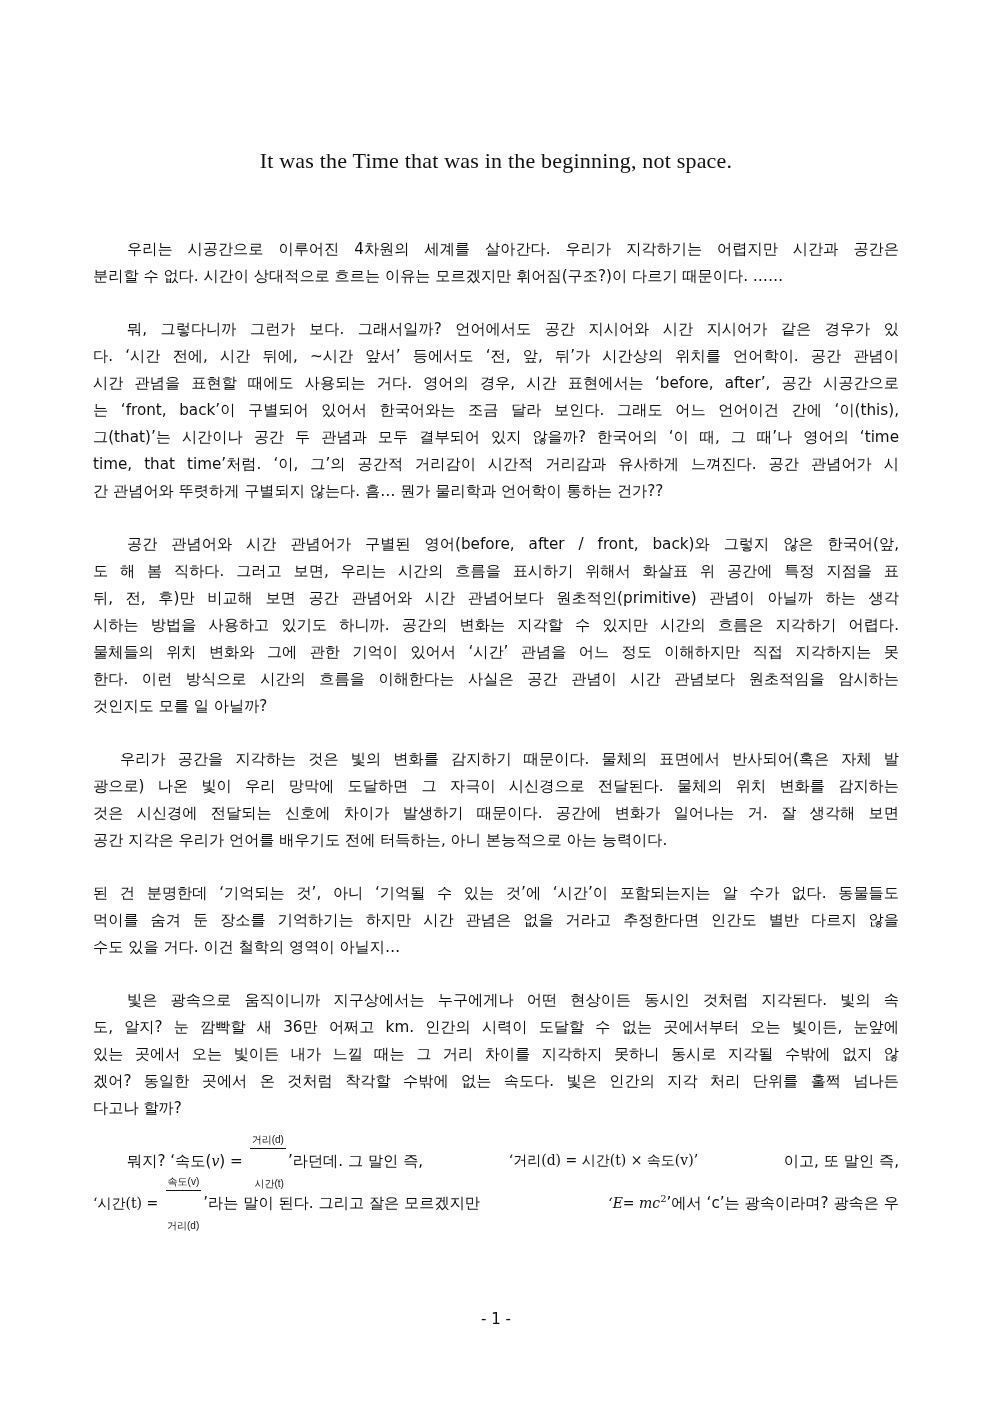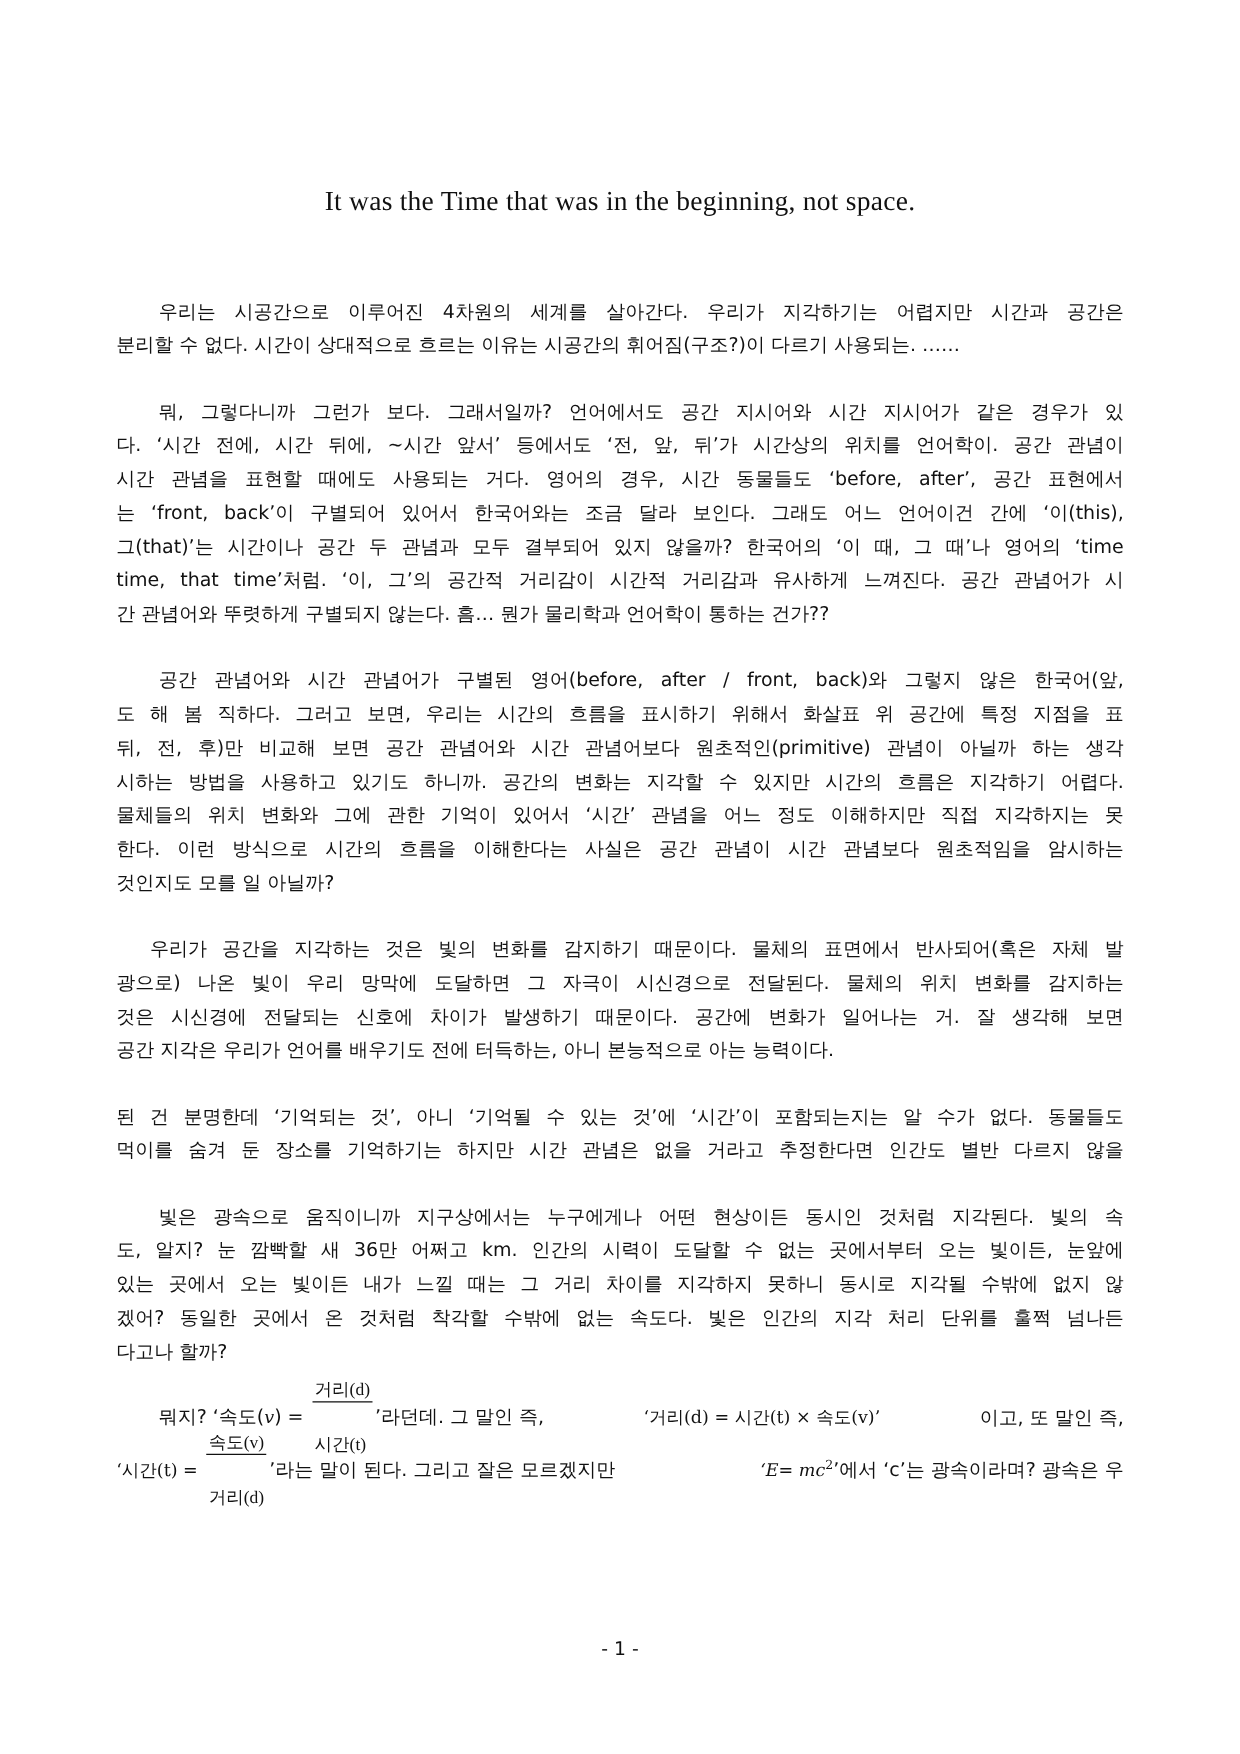--- a/index.html
+++ b/index.html
@@ -27,23 +27,23 @@
   }
   .line.last { text-align-last: left; }
   .line.indent { padding-left: 34px; }
   .line.indent-s { padding-left: 27px; }
   .eq-line {
     display: flex; align-items: center; height: 42px;
     font-size: 15.2px; white-space: nowrap; justify-content: space-between;
   }
   .eq-line.indent { padding-left: 34px; }
   .frac {
-    display: inline-flex; flex-direction: column; align-items: flex-start;
-    vertical-align: middle; font-size: 14px; line-height: 17px; margin: 0 2px;
-    font-family: Liberation Serif, serif;
+    display: inline-flex; flex-direction: column; align-items: flex-end;
+    vertical-align: middle; font-size: 10px; line-height: 17px; margin: 0 2px;
+    font-family: Liberation Sans, sans-serif;
   }
   .frac .num { border-bottom: 1px solid #111; padding: 0 2px; }
   .frac .den { padding: 0 2px; margin-top: 26px; }
   .math { font-family: "DejaVu Serif", serif; font-size: 14px; }
   .math i { font-style: italic; }
   sup { font-size: 10px; }
   .page-num {
     position: absolute; left: 0; width: 992px; top: 1310px; text-align: center;
     font-size: 15px; font-family: "DejaVu Sans", sans-serif;
   }
@@ -51,27 +51,27 @@
 </head>
 <body>
 
 <div class="page">
   <div class="title">It was the Time that was in the beginning, not space.</div>
 
   <div class="body">
 
     <div class="para">
       <span class="line indent">우리는 시공간으로 이루어진 4차원의 세계를 살아간다. 우리가 지각하기는 어렵지만 시간과 공간은</span>
-      <span class="line last">분리할 수 없다. 시간이 상대적으로 흐르는 이유는 시공간의 휘어짐(구조?)이 다르기 사용되는. ……</span>
+      <span class="line last">분리할 수 없다. 시간이 상대적으로 흐르는 이유는 모르겠지만 휘어짐(구조?)이 다르기 때문이다. ……</span>
     </div>
 
     <div class="para">
       <span class="line indent">뭐, 그렇다니까 그런가 보다. 그래서일까? 언어에서도 공간 지시어와 시간 지시어가 같은 경우가 있</span>
       <span class="line">다. ‘시간 전에, 시간 뒤에, ~시간 앞서’ 등에서도 ‘전, 앞, 뒤’가 시간상의 위치를 언어학이. 공간 관념이</span>
-      <span class="line">시간 관념을 표현할 때에도 사용되는 거다. 영어의 경우, 시간 동물들도 ‘before, after’, 공간 표현에서</span>
+      <span class="line">시간 관념을 표현할 때에도 사용되는 거다. 영어의 경우, 시간 표현에서는 ‘before, after’, 공간 시공간으로</span>
       <span class="line">는 ‘front, back’이 구별되어 있어서 한국어와는 조금 달라 보인다. 그래도 어느 언어이건 간에 ‘이(this),</span>
       <span class="line">그(that)’는 시간이나 공간 두 관념과 모두 결부되어 있지 않을까? 한국어의 ‘이 때, 그 때’나 영어의 ‘time</span>
       <span class="line">time, that time’처럼. ‘이, 그’의 공간적 거리감이 시간적 거리감과 유사하게 느껴진다. 공간 관념어가 시</span>
       <span class="line last">간 관념어와 뚜렷하게 구별되지 않는다. 흠… 뭔가 물리학과 언어학이 통하는 건가??</span>
     </div>
 
     <div class="para">
       <span class="line indent">공간 관념어와 시간 관념어가 구별된 영어(before, after / front, back)와 그렇지 않은 한국어(앞,</span>
       <span class="line">도 해 봄 직하다. 그러고 보면, 우리는 시간의 흐름을 표시하기 위해서 화살표 위 공간에 특정 지점을 표</span>
       <span class="line">뒤, 전, 후)만 비교해 보면 공간 관념어와 시간 관념어보다 원초적인(primitive) 관념이 아닐까 하는 생각</span>
@@ -84,20 +84,21 @@
     <div class="para">
       <span class="line indent-s">우리가 공간을 지각하는 것은 빛의 변화를 감지하기 때문이다. 물체의 표면에서 반사되어(혹은 자체 발</span>
       <span class="line">광으로) 나온 빛이 우리 망막에 도달하면 그 자극이 시신경으로 전달된다. 물체의 위치 변화를 감지하는</span>
       <span class="line">것은 시신경에 전달되는 신호에 차이가 발생하기 때문이다. 공간에 변화가 일어나는 거. 잘 생각해 보면</span>
       <span class="line last">공간 지각은 우리가 언어를 배우기도 전에 터득하는, 아니 본능적으로 아는 능력이다.</span>
     </div>
 
     <div class="para">
       <span class="line">된 건 분명한데 ‘기억되는 것’, 아니 ‘기억될 수 있는 것’에 ‘시간’이 포함되는지는 알 수가 없다. 동물들도</span>
       <span class="line">먹이를 숨겨 둔 장소를 기억하기는 하지만 시간 관념은 없을 거라고 추정한다면 인간도 별반 다르지 않을</span>
+      <span class="line last">수도 있을 거다. 이건 철학의 영역이 아닐지…</span>
     </div>
 
     <div class="para">
       <span class="line indent">빛은 광속으로 움직이니까 지구상에서는 누구에게나 어떤 현상이든 동시인 것처럼 지각된다. 빛의 속</span>
       <span class="line">도, 알지? 눈 깜빡할 새 36만 어쩌고 km. 인간의 시력이 도달할 수 없는 곳에서부터 오는 빛이든, 눈앞에</span>
       <span class="line">있는 곳에서 오는 빛이든 내가 느낄 때는 그 거리 차이를 지각하지 못하니 동시로 지각될 수밖에 없지 않</span>
       <span class="line">겠어? 동일한 곳에서 온 것처럼 착각할 수밖에 없는 속도다. 빛은 인간의 지각 처리 단위를 훌쩍 넘나든</span>
       <span class="line last">다고나 할까?</span>
     </div>
 

